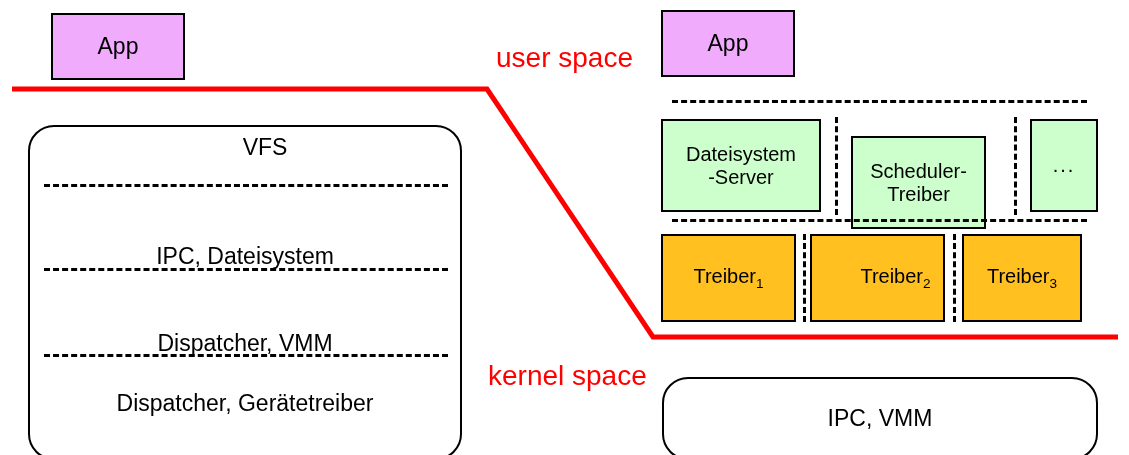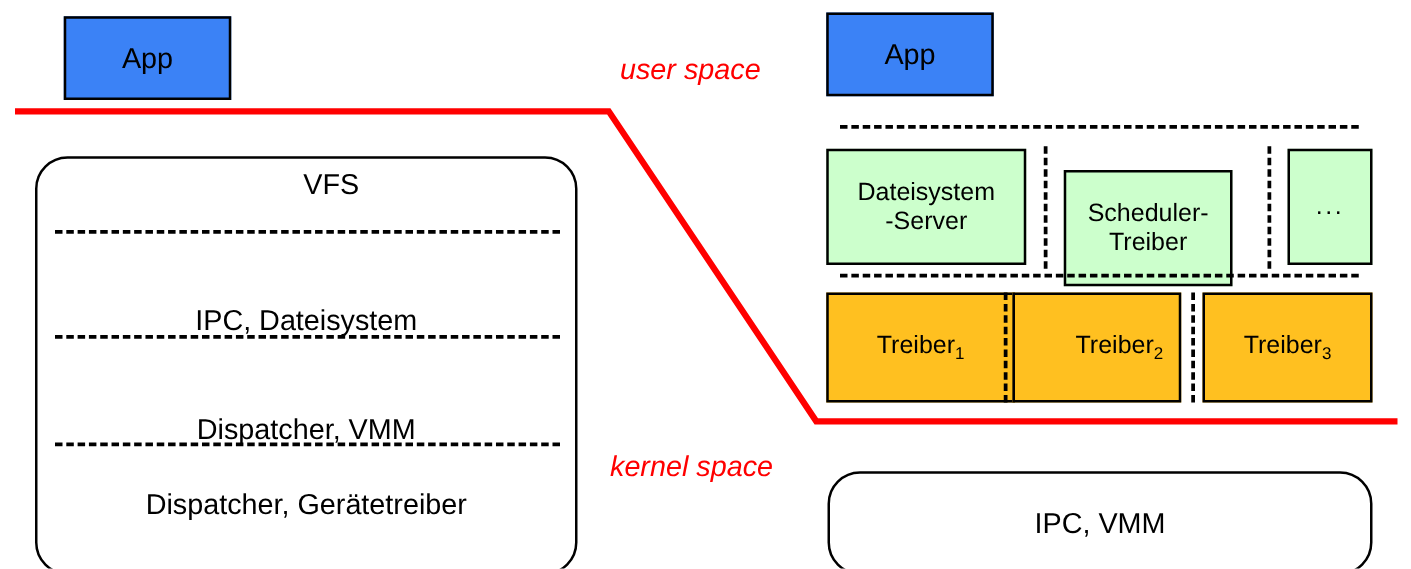--- a/index.html
+++ b/index.html
@@ -25,21 +25,21 @@
     position: absolute;
     box-sizing: border-box;
     display: flex;
     align-items: center;
     justify-content: center;
     text-align: center;
     line-height: 1.15;
   }
 
   .app-box {
-    background: #3b82f6;
+    background: #f0abfc;
     border: 2px solid #000000;
     font-size: 23px;
   }
 
   .kernel-round {
     background: #ffffff;
     border: 2px solid #000000;
     border-radius: 26px;
     margin-top: 20px;
   }
@@ -83,22 +83,21 @@
     left: 0;
     top: 0;
     width: 1129px;
     height: 455px;
     pointer-events: none;
   }
 
   .space-label {
     position: absolute;
     color: #ff0000;
-    font-style: italic;
-    font-size: 23px;
+    font-size: 28px;
     white-space: nowrap;
   }
 
   .sub {
     font-size: 0.68em;
     vertical-align: sub;
   }
 
   .dots {
     letter-spacing: 2px;
@@ -152,33 +151,33 @@
   </div>
 
   <div class="vdash" style="left:1014px; top:117px; height:98px;"></div>
 
   <div class="box server-box dots" style="left:1030px; top:119px; width:68px; height:93px;">
     <span>...</span>
   </div>
 
   <div class="hdash" style="left:672px; top:219px; width:415px;"></div>
 
-  <div class="box driver-box" style="left:661px; top:234px; width:151px; height:88px;">
+  <div class="box driver-box" style="left:661px; top:234px; width:135px; height:88px;">
     <span><span>Treiber</span><span class="sub">1</span></span>
   </div>
 
   <div class="vdash" style="left:803px; top:234px; height:88px;"></div>
 
   <div class="box driver-box" style="left:810px; top:234px; width:135px; height:88px;padding-left:36px;">
     <span><span>Treiber</span><span class="sub">2</span></span>
   </div>
 
   <div class="vdash" style="left:953px; top:234px; height:88px;"></div>
 
-  <div class="box driver-box" style="left:962px; top:234px; width:136px; height:88px;">
+  <div class="box driver-box" style="left:962px; top:234px; width:120px; height:88px;">
     <span><span>Treiber</span><span class="sub">3</span></span>
   </div>
 
   <div class="box kernel-round" style="left:662px; top:357px; width:436px; height:83px; font-size:23px;">
     <span>IPC, VMM</span>
   </div>
 
   <svg class="red-line-svg" viewBox="0 0 1129 455">
     <polyline points="12,89 487,89 653,337 1118,337" fill="none" stroke="#ff0000" stroke-width="5" stroke-linejoin="miter" stroke-linecap="butt"></polyline>
   </svg>

